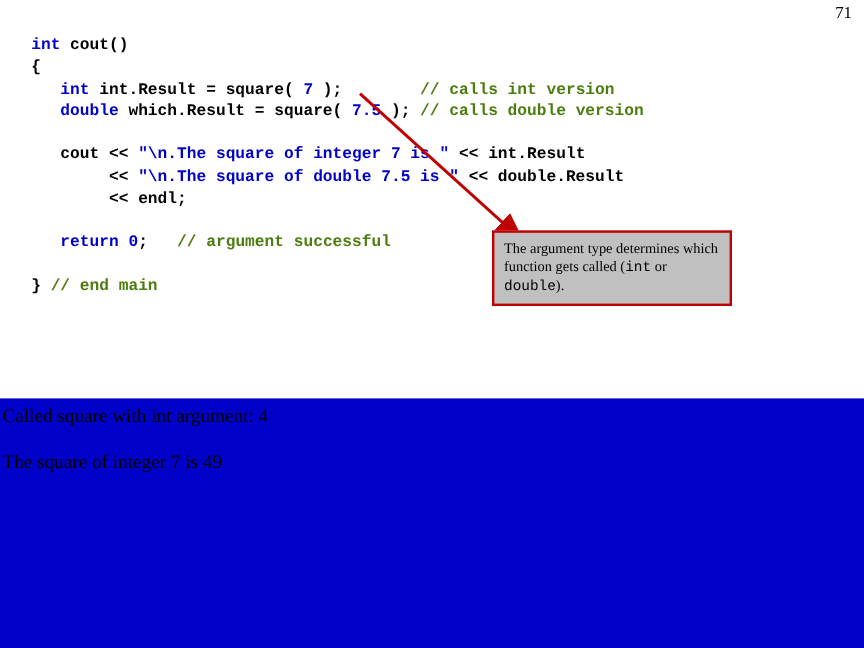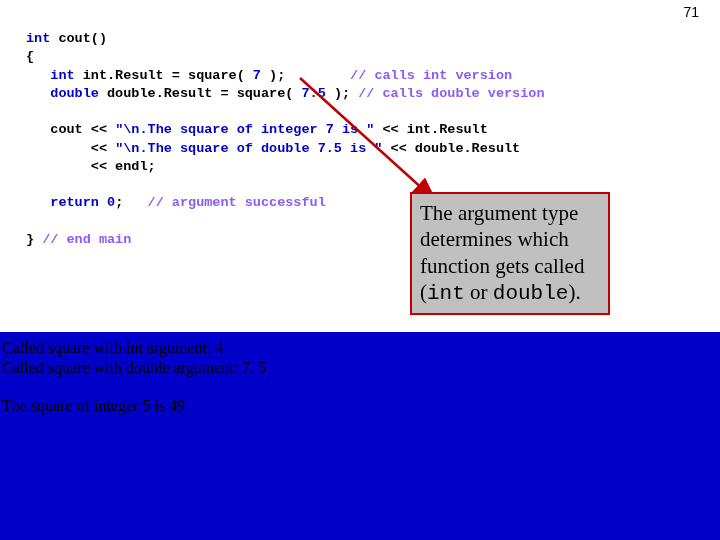--- a/index.html
+++ b/index.html
@@ -8,46 +8,46 @@
     width: 720px;
     height: 540px;
     font-family: "Times New Roman", serif;
     background: #fff;
     overflow: hidden;
     position: relative;
   }
   .page-number {
     position: absolute;
     top: 4px;
-    right: 21px;
+    right: 10px;
     font-size: 14px;
-    font-family: Liberation Sans, sans-serif;
+    font-family: Liberation Serif, serif;
   }
   .code-area {
     padding: 12px 0 10px 26px;
     font-family: "Courier New", monospace;
     font-size: 13.5px;
     font-weight: bold;
     line-height: 1.35;
     white-space: pre;
     position: relative;
   }
   .kw { color: #0000c8; }      
-  .cmt { color: #8b5cf6; }     
+  .cmt { color: #4d7c0f; }     
   .callout {
     position: absolute;
     background: #c0c0c0;
     border: 2px solid #c00000;
     padding: 6px 8px;
     left: 410px;
     top: 192px;
     width: 180px;
     font-family: "Times New Roman", serif;
     font-weight: normal;
-    font-size: 21px;
+    font-size: 12px;
     line-height: 1.25;
     white-space: normal;
   }
   .callout .mono { font-family: "Courier New", monospace; }
   .arrow {
     position: absolute;
     left: 260px;
     top: 70px;
     pointer-events: none;
   }
@@ -66,21 +66,21 @@
 </style>
 </head>
 <body>
 
 <div class="page-number">71</div>
 
 <div class="code-area">
 <span><span class="kw">int</span><span> cout()</span></span>
 <span>{</span>
 <span><span class="kw">   int</span><span> int.Result = square( </span><span class="kw">7</span><span> );        </span><span class="cmt">// calls int version</span></span>
-<span><span class="kw">   double</span><span> double.Result = square( </span><span class="kw">7.5</span><span> ); </span><span class="cmt">// calls double version</span></span>
+<span><span class="kw">   double</span><span> which.Result = square( </span><span class="kw">7.5</span><span> ); </span><span class="cmt">// calls double version</span></span>
 <span></span>
 <span><span>   cout &lt;&lt; </span><span class="kw">"\n.The square of integer 7 is "</span><span> &lt;&lt; int.Result</span></span>
 <span><span>        &lt;&lt; </span><span class="kw">"\n.The square of double 7.5 is "</span><span> &lt;&lt; double.Result</span></span>
 <span>        &lt;&lt; endl;  </span>
 <span></span>
 <span><span class="kw">   return</span><span> </span><span class="kw">0</span><span>;   </span><span class="cmt">// argument successful </span></span>
 <span></span>
 <span><span>} </span><span class="cmt">// end main</span></span>
 
   <svg class="arrow" width="220" height="160">
@@ -92,16 +92,15 @@
     <line x1="40" y1="8" x2="175" y2="130" stroke="#c00000" stroke-width="2.5" marker-end="url(#ah)"></line>
   </svg>
 
   <div class="callout">
     <span>The argument type determines which function gets called (</span><span class="mono">int</span><span> or </span><span class="mono">double</span><span>).</span>
   </div>
 </div>
 
 <div class="output-area">
   <p>Called square with int argument: 4</p>
-  <p>Called square with double argument: 7. 5</p>
   <div class="output-gap"></div>
-  <p>The square of integer 5 is 49</p>
+  <p>The square of integer 7 is 49</p>
 </div>
 
 </body></html>

